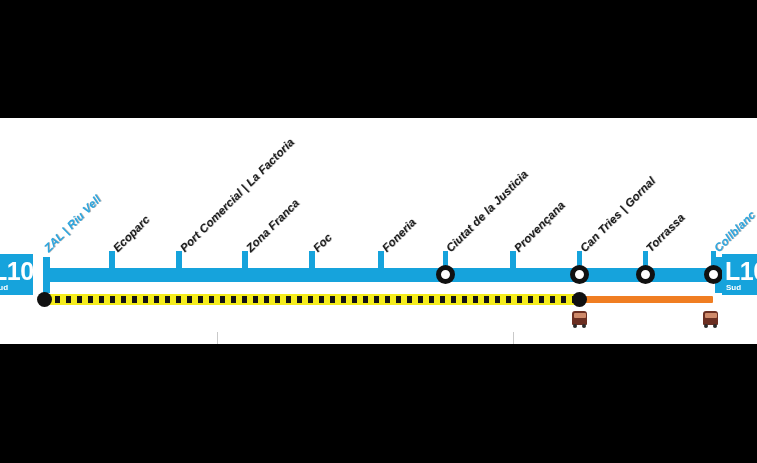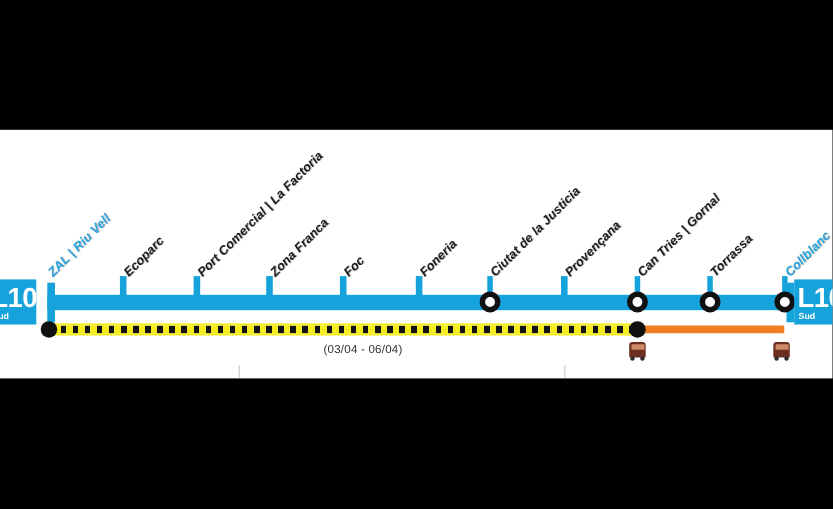--- a/index.html
+++ b/index.html
@@ -256,21 +256,20 @@
       <span class="sub">Sud</span>
     </div>
 
     <div class="works-row">
       <div class="dotted-seg"></div>
       <div class="orange-seg"></div>
       <div id="nodes-layer">
           <div class="node-dot" style="left: 44px;"></div>
           <div class="node-dot" style="left: 579px;"></div>
         </div>
-      <div class="date-range">(03/04 - 06/04)</div>
       <div id="bus-layer">
           <div class="bus-icon" style="left: 579px;">
             <div class="body"></div>
             <div class="win"></div>
             <div class="wheel-l"></div>
             <div class="wheel-r"></div>
           </div>
           <div class="bus-icon" style="left: 710px;">
             <div class="body"></div>
             <div class="win"></div>

